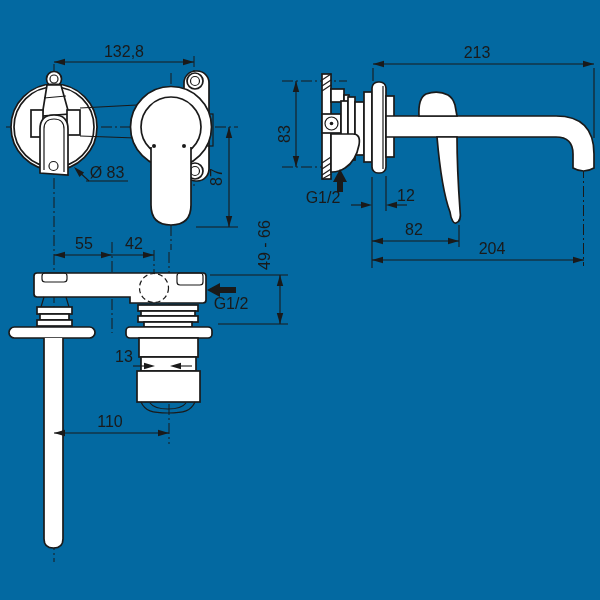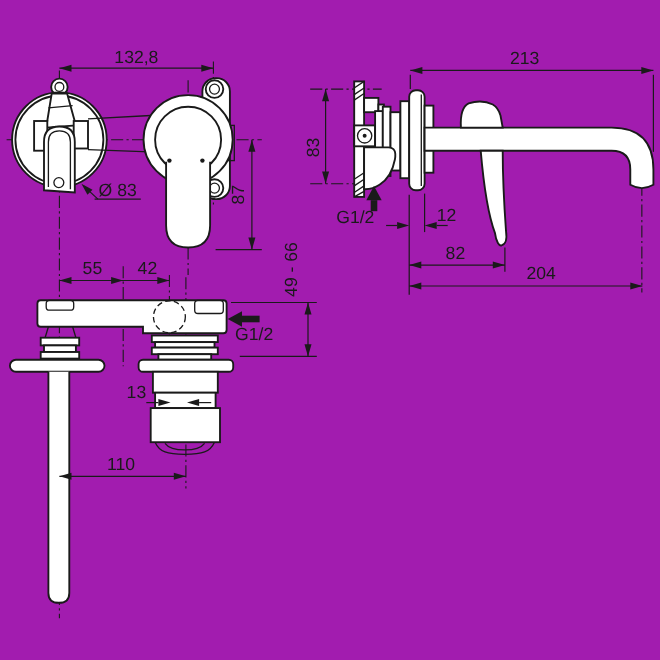--- a/index.html
+++ b/index.html
@@ -1,16 +1,16 @@
 <!DOCTYPE html>
 <html><head>
 <meta charset="utf-8">
 <style>
   html,body{margin:0;padding:0;background:#fff;}
-  .stage{width:600px;height:600px;background:#a21caf;position:relative;font-family:"Liberation Sans",sans-serif;}
+  .stage{width:600px;height:600px;background:#0369a1;position:relative;font-family:"Liberation Sans",sans-serif;}
   svg{display:block;}
   .outline{fill:#fff;stroke:#1a1a1a;stroke-width:1.7;}
   .outline-thin{fill:none;stroke:#1a1a1a;stroke-width:1.2;}
   .nofill{fill:none;stroke:#1a1a1a;stroke-width:1.7;}
   .dim{stroke:#1a1a1a;stroke-width:1.1;fill:none;}
   .cl{stroke:#1a1a1a;stroke-width:1;fill:none;stroke-dasharray:11 3 2 3;}
   .dash{fill:none;stroke:#1a1a1a;stroke-width:1.2;stroke-dasharray:5 3;}
   .arr{fill:#1a1a1a;stroke:none;}
   .blk{fill:#1a1a1a;stroke:none;}
   text{font-family:"Liberation Sans",sans-serif;font-size:16px;fill:#1a1a1a;}

